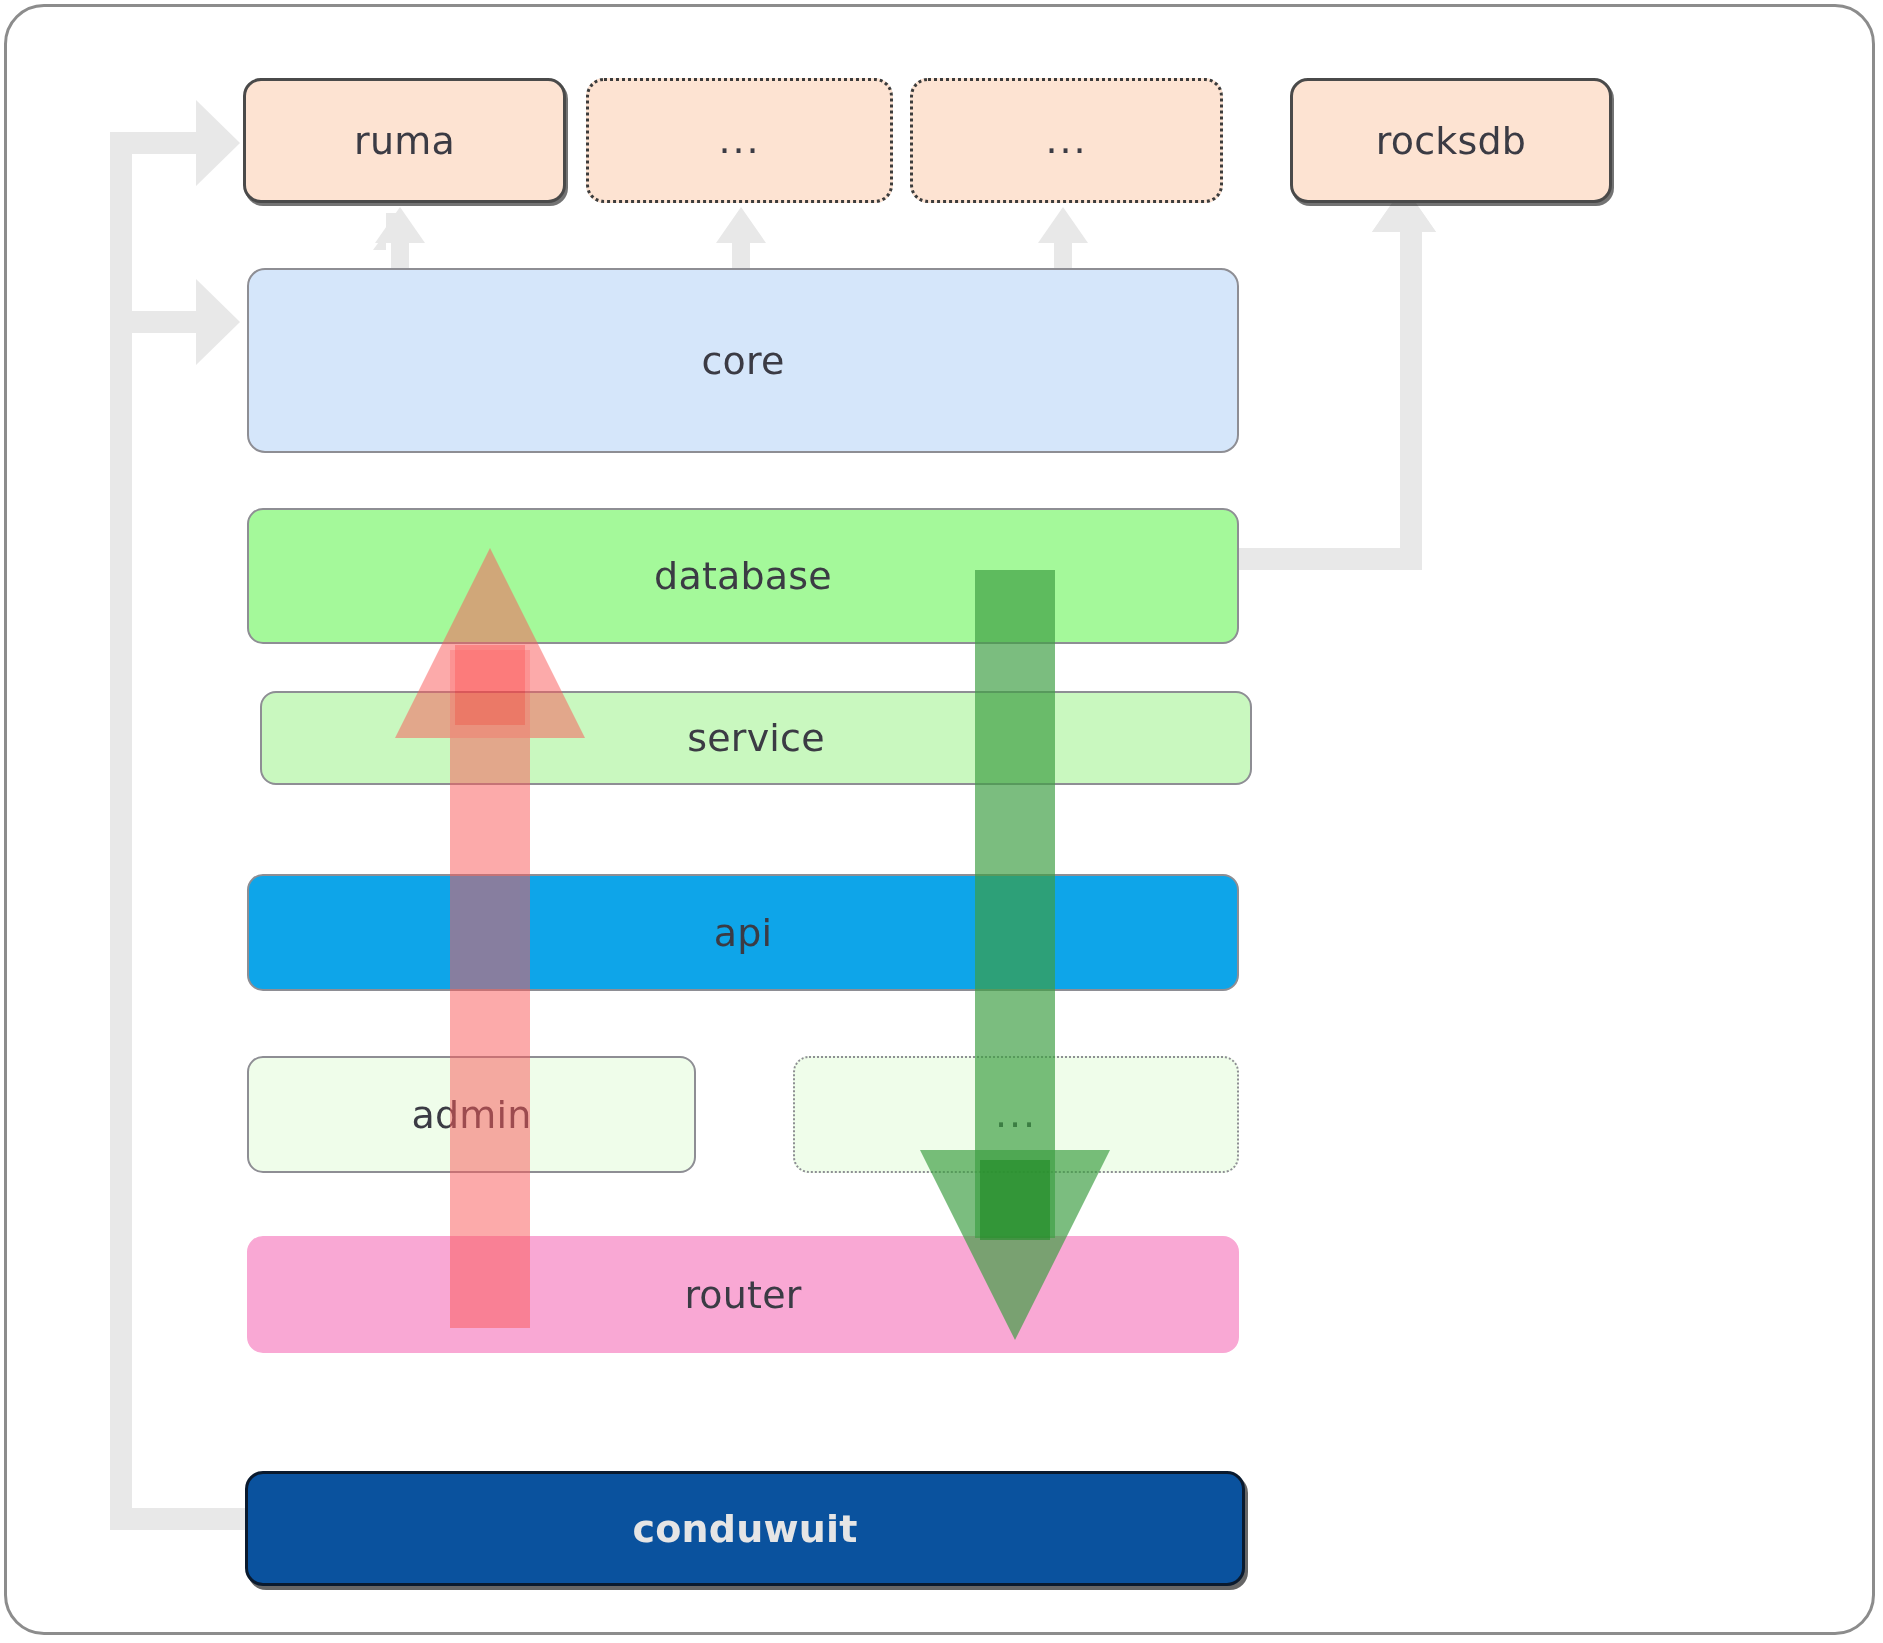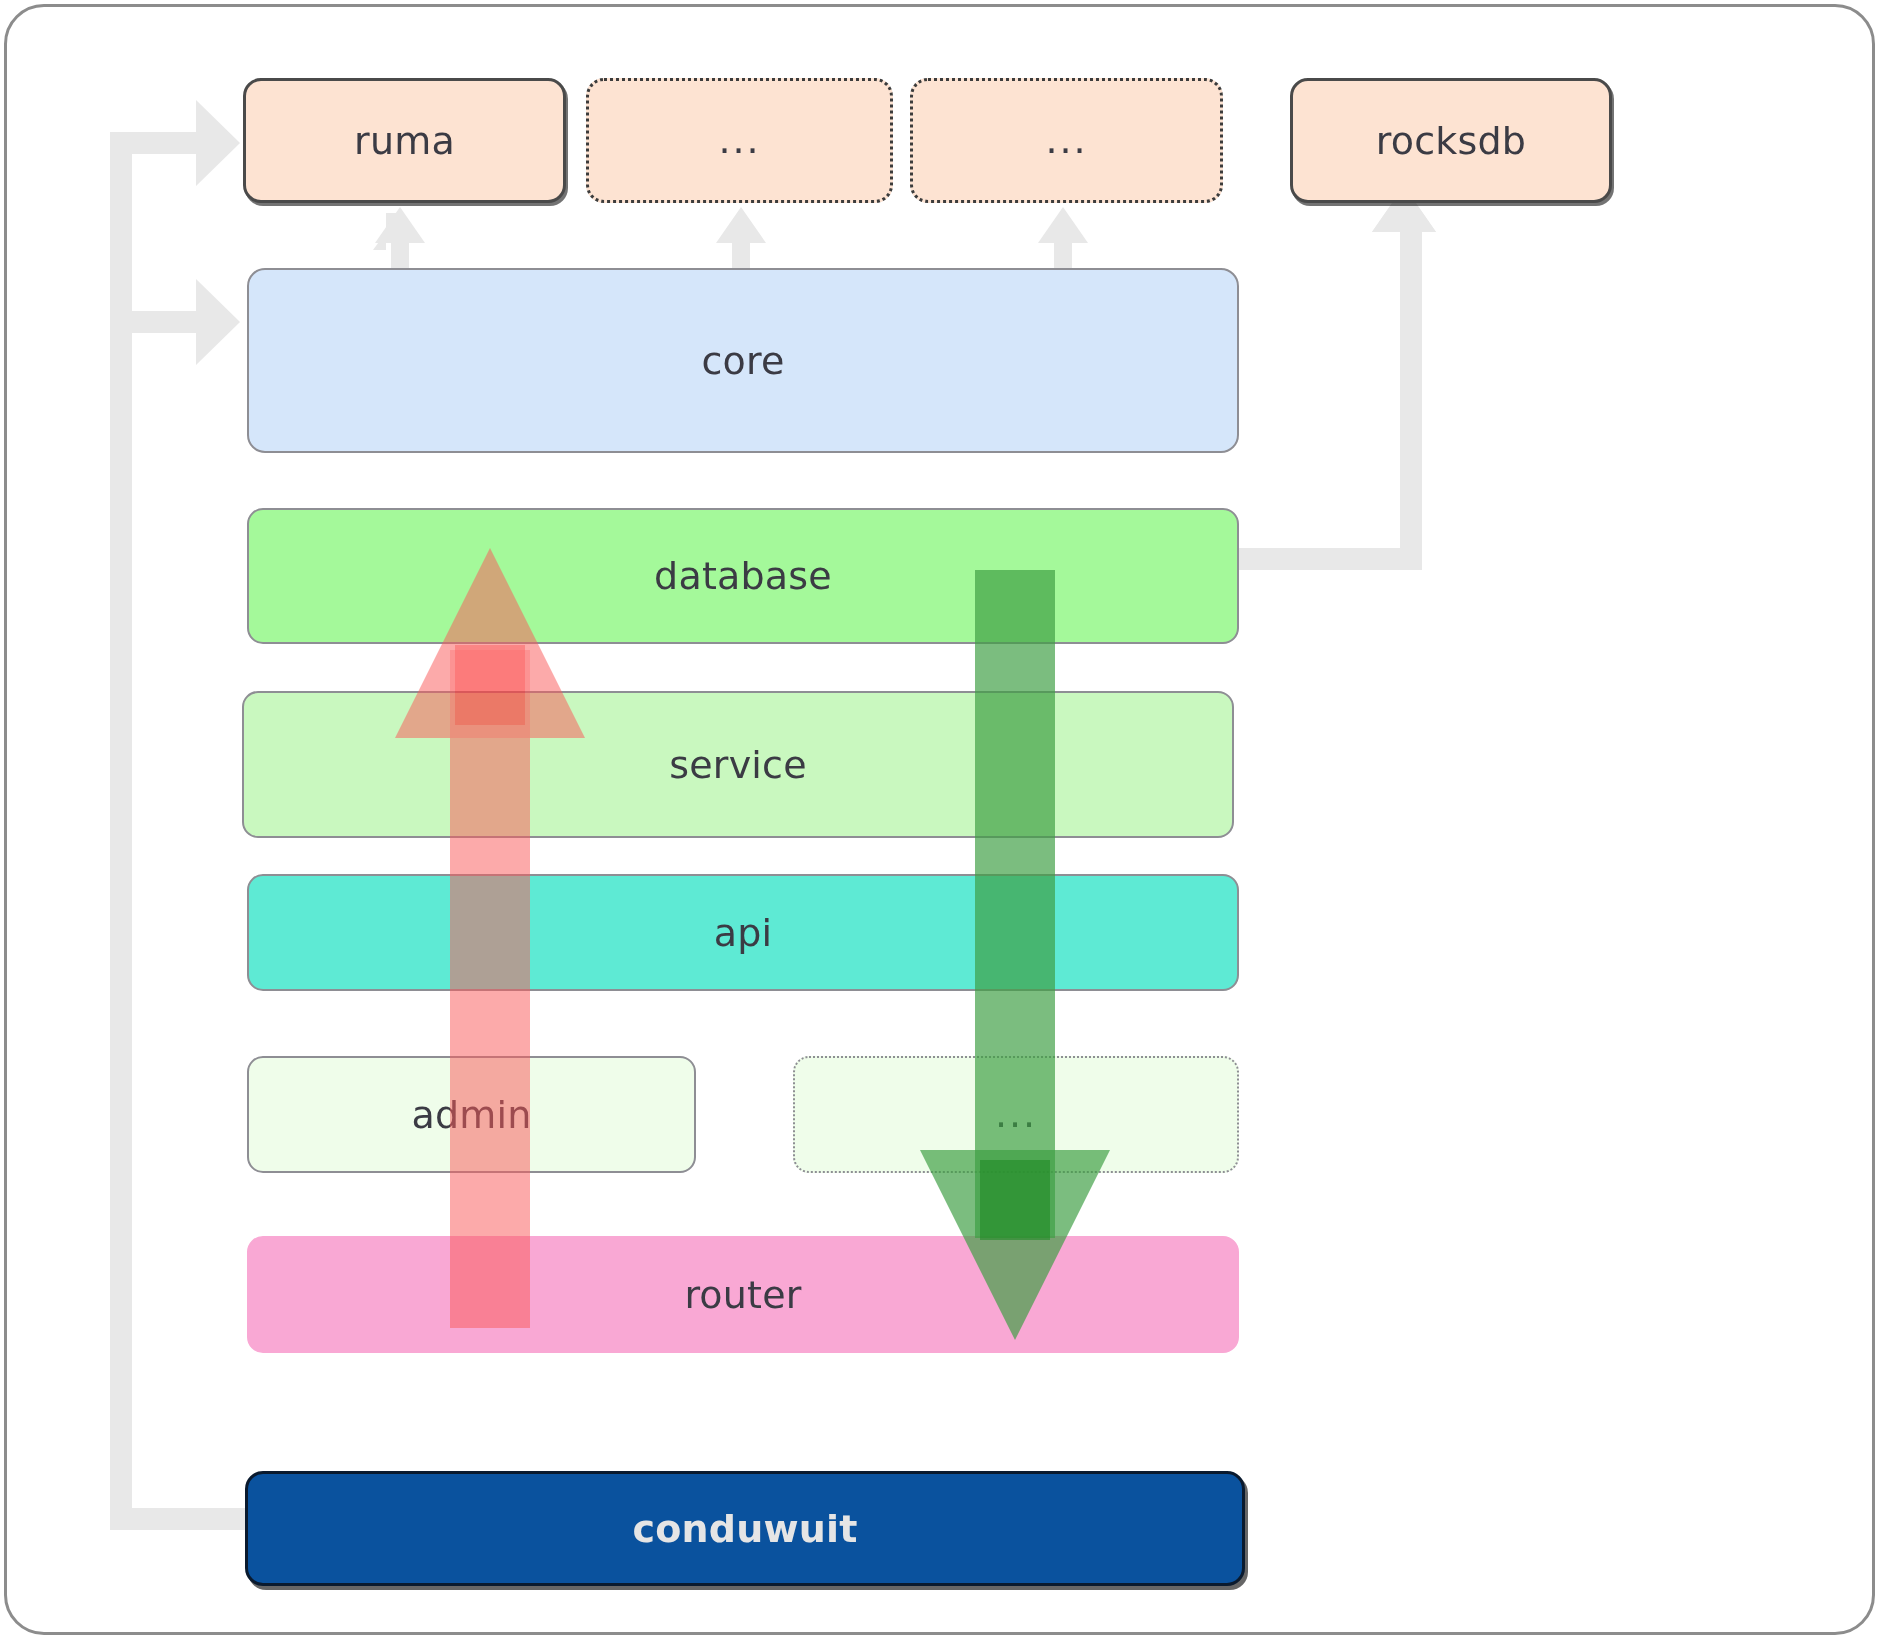--- a/index.html
+++ b/index.html
@@ -65,21 +65,21 @@
   }
   .node.db {
     background: #a4f99a;
     border: 2px solid #8e8e94;
   }
   .node.service {
     background: #c9f8bf;
     border: 2px solid #8e8e94;
   }
   .node.api {
-    background: #5eead4;
+    background: #0ea5e9;
     border: 2px solid #8e8e94;
   }
   .node.admin {
     background: #effdea;
     border: 2px solid #8e8e94;
   }
   .node.dotted-light {
     background: #effdea;
     border: 2px dotted #8e8e94;
   }
@@ -226,21 +226,21 @@
   </div>
 
   <div class="node core" style="left:247px; top:268px; width:992px; height:185px;text-align:center;">
     <span class="node-label">core</span>
   </div>
 
   <div class="node db" style="left:247px; top:508px; width:992px; height:136px;">
     <span class="node-label">database</span>
   </div>
 
-  <div class="node service" style="left:242px; top:691px; width:992px; height:147px;">
+  <div class="node service" style="left:260px; top:691px; width:992px; height:94px;">
     <span class="node-label">service</span>
   </div>
 
   <div class="node api" style="left:247px; top:874px; width:992px; height:117px;">
     <span class="node-label">api</span>
   </div>
 
   <div class="node admin" style="left:247px; top:1056px; width:449px; height:117px;">
     <span class="node-label">admin</span>
   </div>

